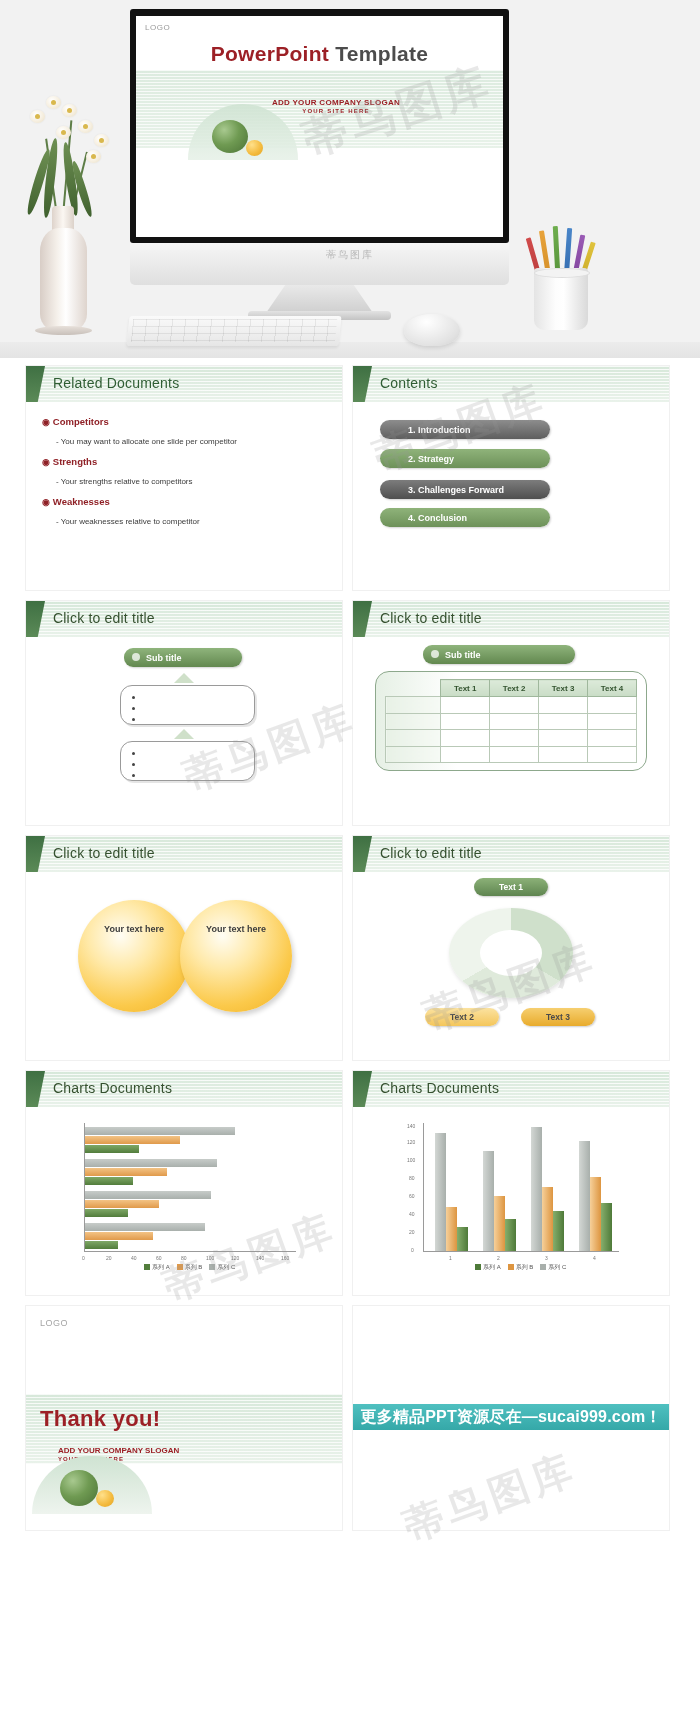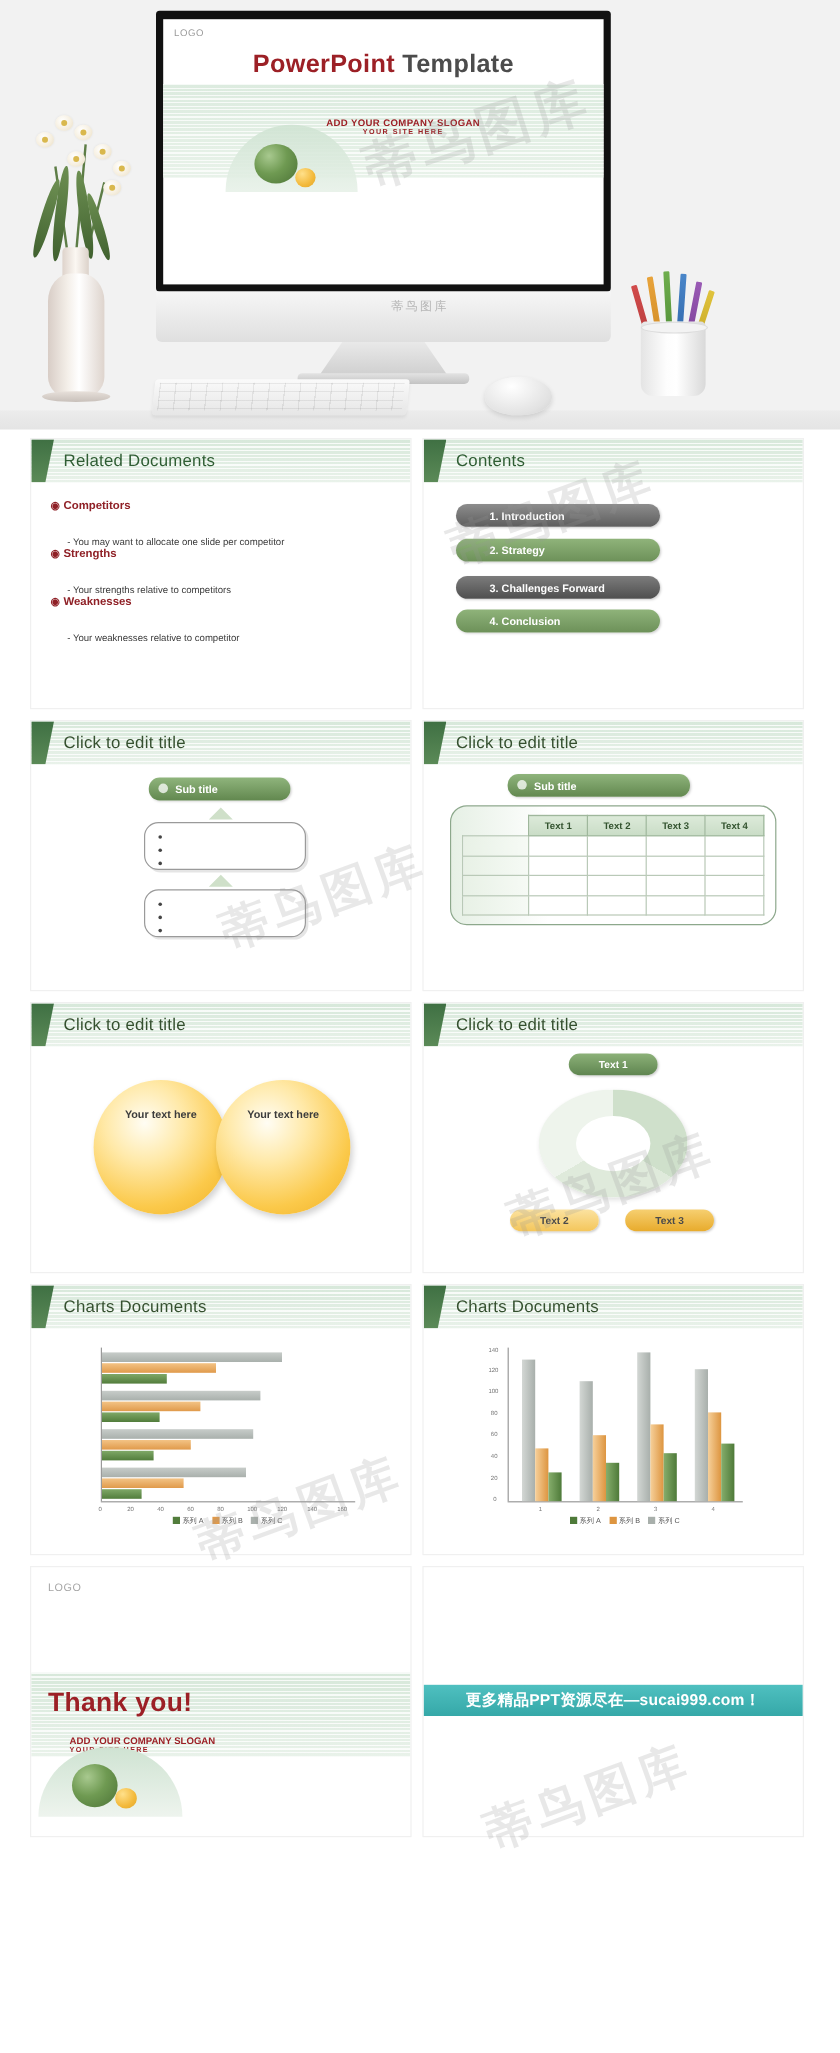--- a/index.html
+++ b/index.html
@@ -177,21 +177,21 @@
   .hdr-title {
     position:absolute; left:27px; top:9px;
     font-size:14px; font-weight:normal; color:#2f5d33; letter-spacing:.2px;
   }
   .hdr-title.dark { color:#35502f; }
 
   
   .bullet-row { position:absolute; left:16px; }
   .b-key { font-size:9.5px; font-weight:bold; color:#8f2026; }
   .b-key .mark { color:#8f2026; margin-right:3px; font-size:9px; }
-  .b-sub { font-size:8px; color:#3b3b3b; margin-left:14px; margin-top:20px; }
+  .b-sub { font-size:8px; color:#3b3b3b; margin-left:14px; margin-top:10px; }
 
   
   .pill {
     position:absolute; left:27px; width:170px; height:19px;
     border-radius:10px;
     font-size:9px; font-weight:bold; color:#ffffff;
     display:flex; align-items:center; padding-left:28px;
     box-shadow:1px 1px 2px rgba(0,0,0,.18);
   }
   .pill.g1 { background:linear-gradient(to bottom,#8d8d8d,#5e5e5e); }
@@ -303,21 +303,21 @@
   .ty-ball2 {
     position:absolute; left:70px; top:184px; width:18px; height:17px; border-radius:50%;
     background:radial-gradient(circle at 35% 30%, #ffe08a 0%, #f3b93b 60%, #e0a52a 100%);
   }
 
   
   .promo-bar1 {
     position:absolute; left:0; top:98px; width:100%; height:26px;
     background:linear-gradient(to bottom,#4fc0c0,#35a8a8);
     display:flex; align-items:center; justify-content:center;
-    color:#ffffff; font-size:13px; font-weight:bold; letter-spacing:.2px;
+    color:#ffffff; font-size:16px; font-weight:bold; letter-spacing:.2px;
   }
   .promo-bar2 {
     position:absolute; left:0; top:126px; width:100%; height:26px;
     background:linear-gradient(to bottom,#9fd14e,#7cba2f);
     display:flex; align-items:center; justify-content:center;
     color:#ffffff; font-size:12px; font-weight:bold; letter-spacing:.6px;
   }
 </style>
 </head>
 <body>

